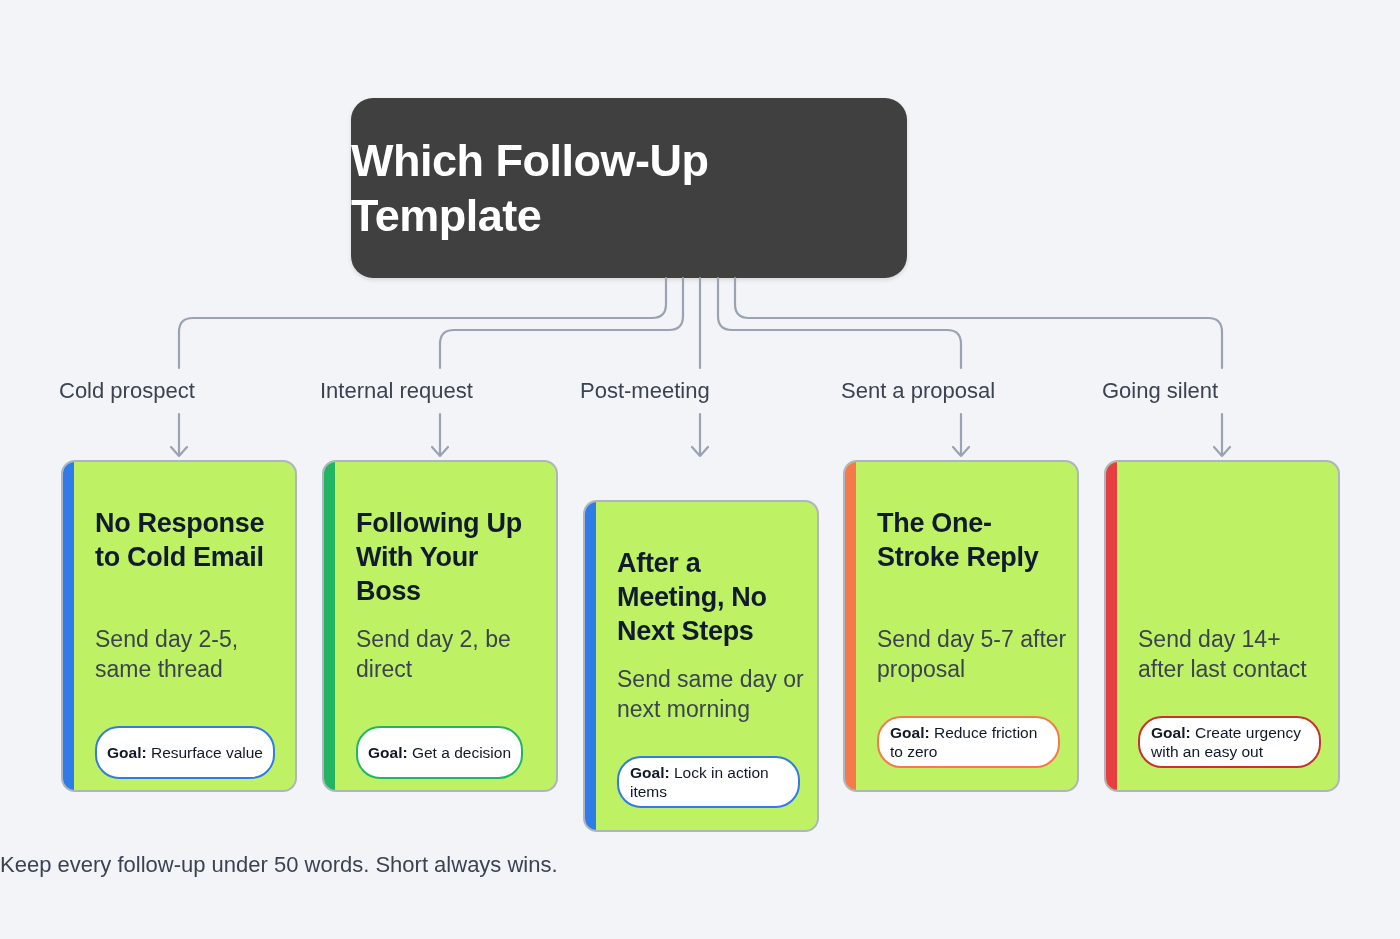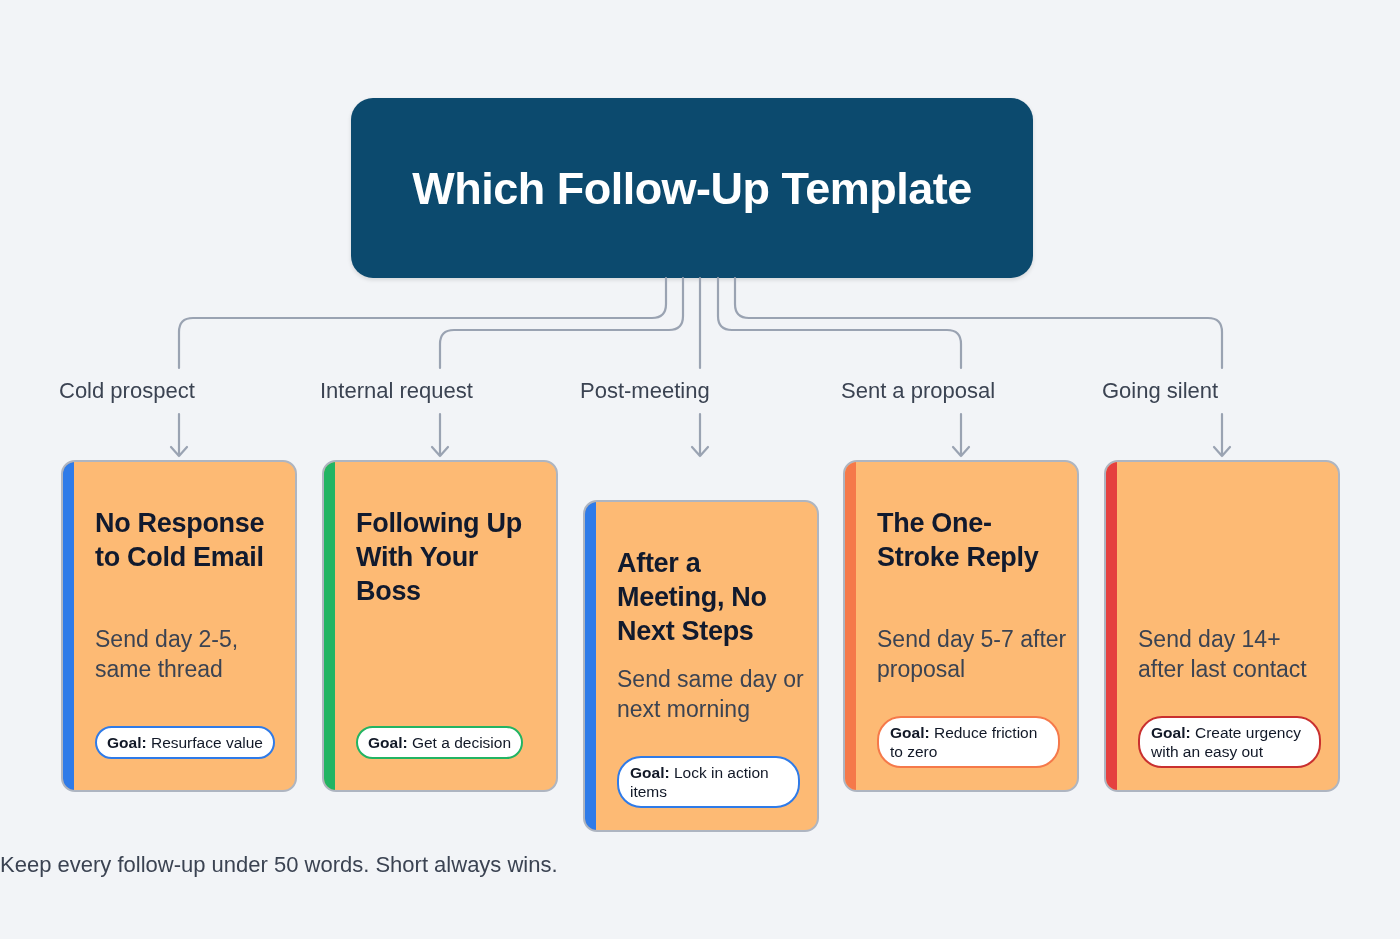--- a/index.html
+++ b/index.html
@@ -7,22 +7,22 @@
     body {
       background: #f2f4f7;
       font-family: "Liberation Sans", "DejaVu Sans", sans-serif;
       position: relative;
       overflow: hidden;
       color: #0f172a;
     }
     .title-box {
       position: absolute;
       left: 351px; top: 98px;
-      width: 682px; height: 180px;
-      background: #0c4a6e;
+      width: 556px; height: 180px;
+      background: #404040;
       border-radius: 22px;
       display: flex; flex-direction: column;
       align-items: center; justify-content: center;
       box-shadow: 0 2px 4px rgba(0,0,0,0.12);
     }
     .title-line {
       color: #ffffff;
       font-weight: 700;
       font-size: 45px;
       line-height: 55px;
@@ -40,21 +40,21 @@
       margin-left: -120px;
       text-align: left;
       font-size: 22px;
       color: #3b4352;
       line-height: 30px;
     }
     .card {
       position: absolute;
       top: 460px;
       width: 236px; height: 332px;
-      background: #fdba74;
+      background: #bef264;
       border: 2px solid #aeb5c1;
       border-radius: 14px;
       overflow: hidden;
     }
     .card .accent {
       position: absolute; left: 0; top: 0; bottom: 0;
       width: 11px;
     }
     .card-title {
       position: absolute;
@@ -73,21 +73,21 @@
       color: #3b4352;
     }
     .goal-pill {
       position: absolute;
       left: 32px;
       border: 2px solid;
       border-radius: 24px;
       font-size: 15.5px;
       line-height: 19px;
       color: #111827;
-      padding: 5px 10px;
+      padding: 15px 10px;
       background: #ffffff;
     }
     .goal-pill.single { top: 264px; white-space: nowrap; }
     .goal-pill.double { top: 254px; width: 183px; padding: 5px 11px 5px 11px; }
     .goal-label { font-weight: 700; }
     .footer-note {
       position: absolute;
       left: 0; right: 0; top: 852px;
       font-size: 22px;
       color: #3b4352;
@@ -133,20 +133,21 @@
   <div class="card-timing">Send day 2-5, same thread</div>
   <div class="goal-pill single" style="border-color:#2f7be8;">
     <span class="goal-label">Goal:</span>
     <span>Resurface value</span>
   </div>
 </div>
 
 <div class="card" style="left:322px;">
   <div class="accent" style="background:#22b463;"></div>
   <div class="card-title">Following Up With Your Boss</div>
+  <div class="card-timing">Send day 2, be direct</div>
   <div class="goal-pill single" style="border-color:#22b463;">
     <span class="goal-label">Goal:</span>
     <span>Get a decision</span>
   </div>
 </div>
 
 <div class="card" style="left:583px;margin-top:40px;">
   <div class="accent" style="background:#2f7be8;"></div>
   <div class="card-title">After a Meeting, No Next Steps</div>
   <div class="card-timing">Send same day or next morning</div>

